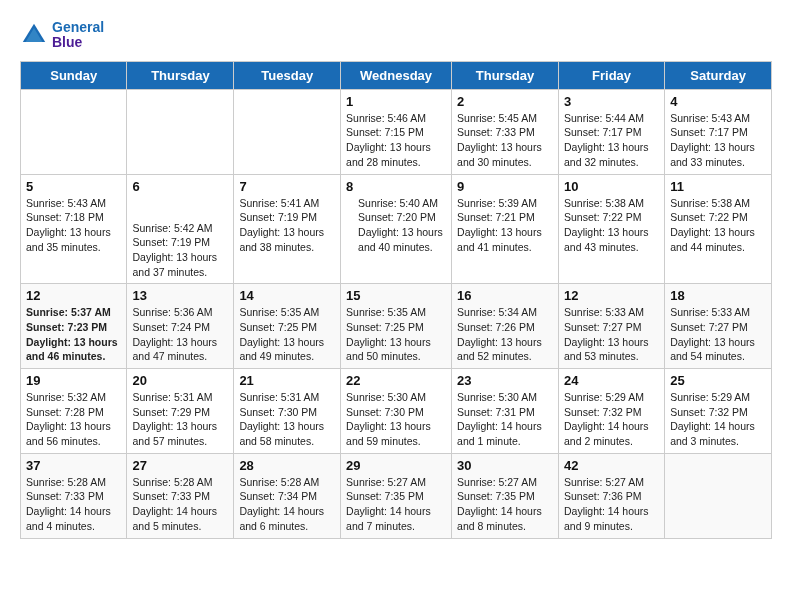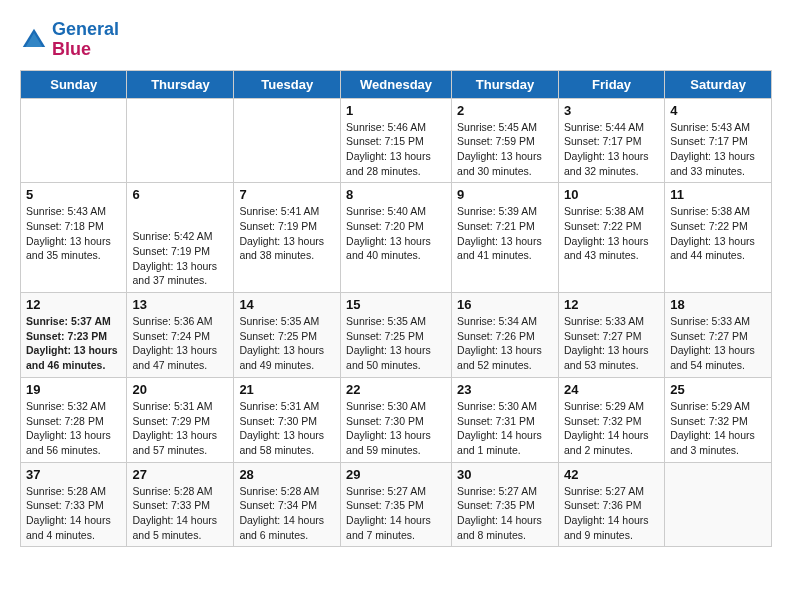--- a/index.html
+++ b/index.html
@@ -15,21 +15,21 @@
       justify-content: space-between;
       align-items: flex-start;
       margin-bottom: 10px;
     }
     .logo {
       display: flex;
       align-items: center;
       gap: 4px;
     }
     .logo-text {
-      font-size: 18px;
+      font-size: 14px;
       font-weight: bold;
       color: #1a1a2e;
       line-height: 1.1;
     }
     .logo-text span {
       color: #1a6bb5;
     }
     .logo-icon {
       width: 28px;
       height: 28px;
@@ -96,21 +96,21 @@
 <body>
 
 <div class="header">
   <div class="logo">
     <svg class="logo-icon" viewBox="0 0 40 40" xmlns="http://www.w3.org/2000/svg">
       <polygon points="20,4 36,30 4,30" fill="#1a6bb5"></polygon>
       <polygon points="20,10 32,30 8,30" fill="#4a9fd5" opacity="0.5"></polygon>
     </svg>
     <div class="logo-text">
       <span>General</span><br>
-      <span style="color:#be185d">Blue</span>
+      <span style="color:#4c1d95">Blue</span>
     </div>
   </div>
   <div class="title-block">
     <div class="main-title"></div>
     <div class="subtitle"></div>
   </div>
 </div>
 
 <table class="calendar">
   <thead>
@@ -132,21 +132,21 @@
         <td>
           <div class="day-num">1</div>
           <div class="day-info" style="white-space: pre-line;">Sunrise: 5:46 AM
 Sunset: 7:15 PM
 Daylight: 13 hours
 and 28 minutes.</div>
         </td>
         <td>
           <div class="day-num">2</div>
           <div class="day-info" style="white-space: pre-line;">Sunrise: 5:45 AM
-Sunset: 7:59 PM
+Sunset: 7:33 PM
 Daylight: 13 hours
 and 30 minutes.</div>
         </td>
         <td>
           <div class="day-num">3</div>
           <div class="day-info" style="white-space: pre-line;">Sunrise: 5:44 AM
 Sunset: 7:17 PM
 Daylight: 13 hours
 and 32 minutes.</div>
         </td>
@@ -175,21 +175,21 @@
         </td>
         <td>
           <div class="day-num">7</div>
           <div class="day-info" style="white-space: pre-line;">Sunrise: 5:41 AM
 Sunset: 7:19 PM
 Daylight: 13 hours
 and 38 minutes.</div>
         </td>
         <td>
           <div class="day-num">8</div>
-          <div class="day-info" style="white-space: pre-line;">Sunrise: 5:40 AM
+          <div class="day-info" style="white-space: pre-line; margin-left: 12px;">Sunrise: 5:40 AM
 Sunset: 7:20 PM
 Daylight: 13 hours
 and 40 minutes.</div>
         </td>
         <td>
           <div class="day-num">9</div>
           <div class="day-info" style="white-space: pre-line;">Sunrise: 5:39 AM
 Sunset: 7:21 PM
 Daylight: 13 hours
 and 41 minutes.</div>

